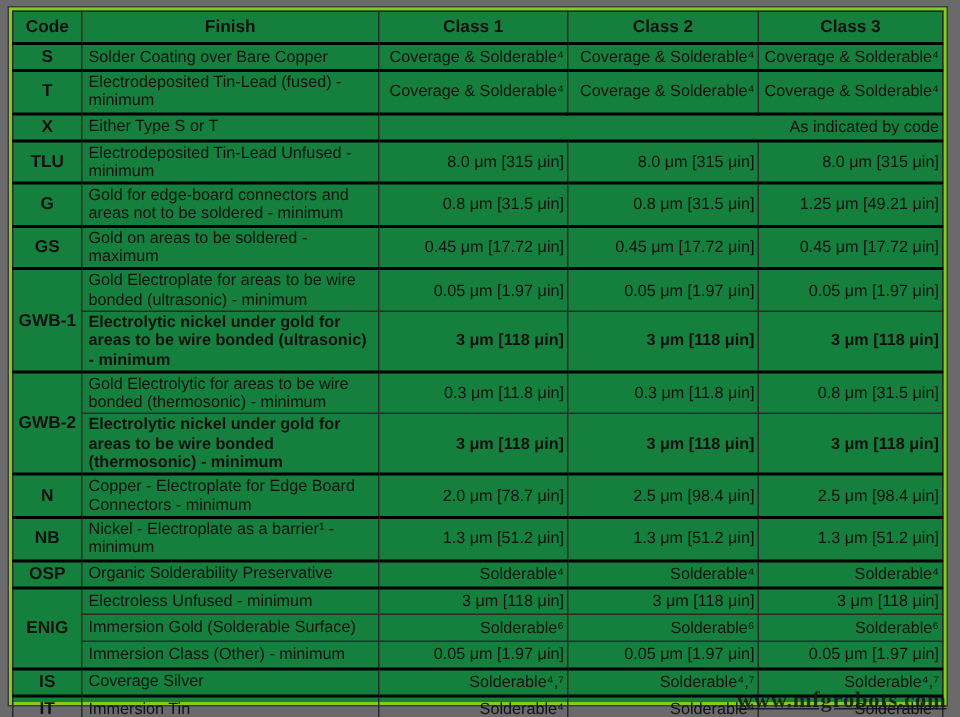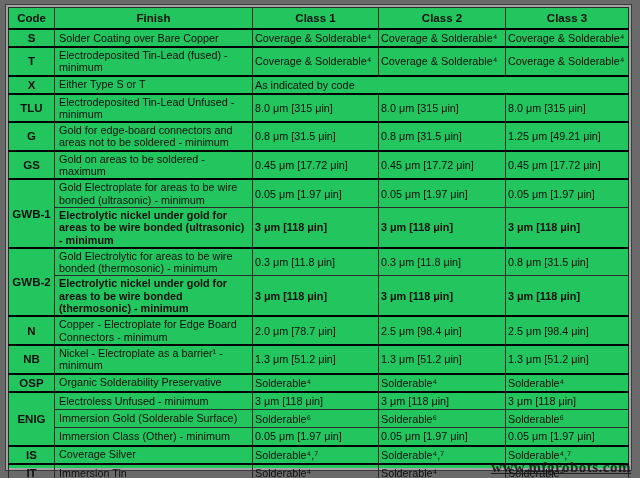--- a/index.html
+++ b/index.html
@@ -3,21 +3,21 @@
 <meta charset="utf-8">
 <style>
   html,body{margin:0;padding:0;}
   body{
     width:640px;height:478px;position:relative;overflow:hidden;
     background:#6a6a6a;
     font-family:"Liberation Sans", sans-serif;
   }
   .sheet{
     position:absolute;left:6px;top:5px;width:621px;height:461px;
-    background:#22c55e;border:2px solid #a3a3a3;
+    background:#15803d;border:2px solid #84cc16;
     box-shadow:0 0 0 1px #3c3c3c;
   }
   table.spec{
     width:100%;height:100%;
     border-collapse:collapse;table-layout:fixed;
   }
   col.c-code{width:46px;}
   col.c-finish{width:198px;}
   col.c-cl1{width:126px;}
   col.c-cl2{width:127px;}
@@ -26,21 +26,21 @@
     color:#101010;
     padding:0 2px;
     overflow:hidden;
   }
   th{
     font-size:11.5px;font-weight:bold;text-align:center;
     border-bottom:2px solid #000;height:20px;
   }
   td.code{font-weight:bold;text-align:center;font-size:11.5px;}
   td.finish{text-align:left;padding:1px 4px;font-size:10.8px;line-height:1.14;}
-  td.val{text-align:left;font-size:10.8px;}
+  td.val{text-align:right;font-size:10.8px;}
   tr.group td{border-top:2px solid #000;}
   tr.r1{height:18px;}
   tr.r2{height:27px;}
   tr.r3{height:35px;font-weight:bold;}
   .watermark{
     position:absolute;right:9px;bottom:2px;
     font-family:"Liberation Serif", serif;
     font-weight:bold;font-size:15px;letter-spacing:.5px;
     color:#151515;opacity:.88;white-space:nowrap;text-decoration:underline;
   }

